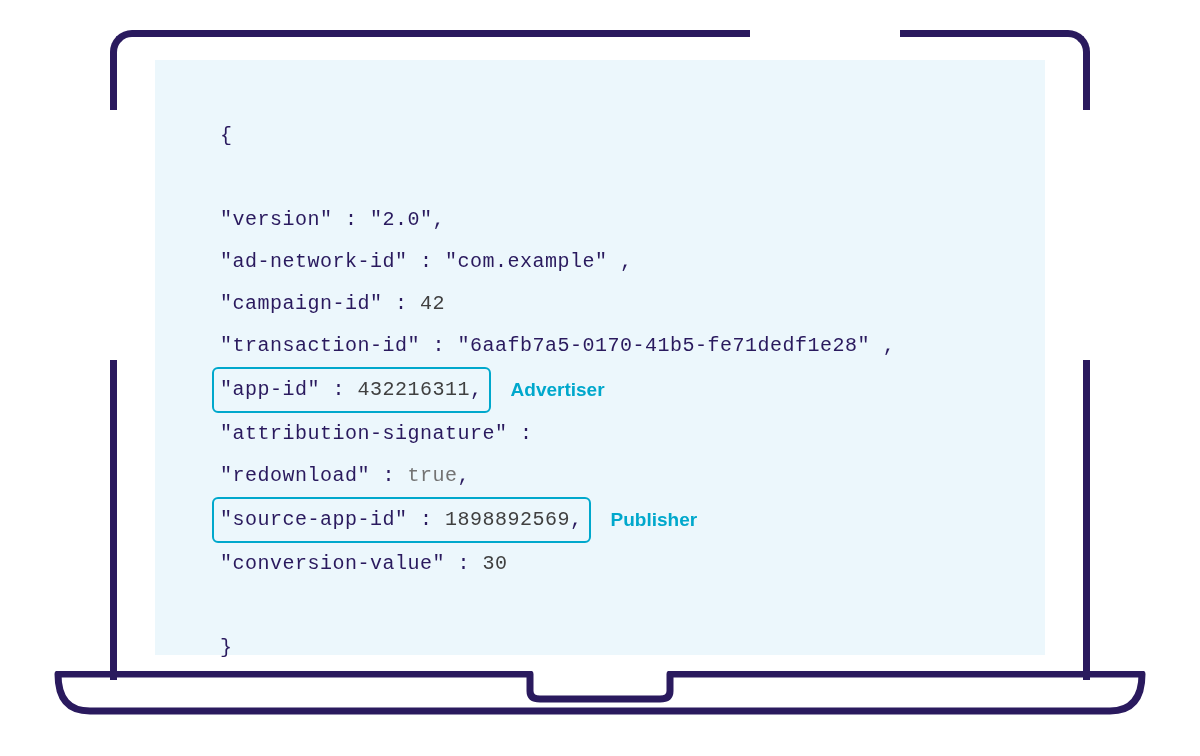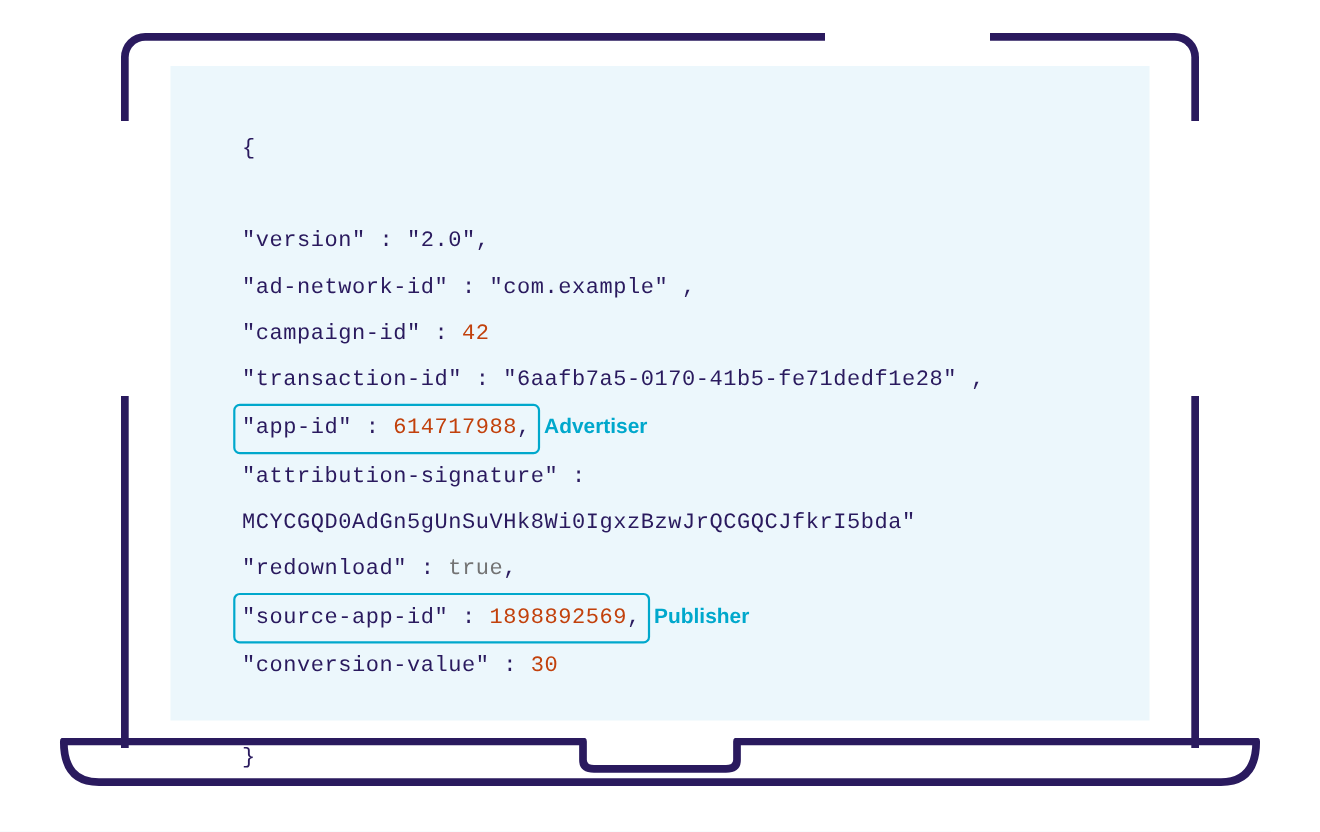--- a/index.html
+++ b/index.html
@@ -99,21 +99,21 @@
     .code-line {
       white-space: nowrap;
       position: relative;
     }
     
     .code-key {
       color: #2a1a5e;
     }
     
     .code-number {
-      color: #c2410c;
+      color: #404040;
     }
     
     .code-boolean {
       color: #737373;
     }
     
     .code-string {
       color: #2a1a5e;
     }
     
@@ -127,21 +127,21 @@
       border-radius: 6px;
       padding: 0px 6px;
       margin-left: -8px;
     }
     
     .annotation {
       color: #00a8cc;
       font-family: Arial, Helvetica, sans-serif;
       font-weight: 700;
       font-size: 19px;
-      margin-left: 4px;
+      margin-left: 20px;
       vertical-align: middle;
       letter-spacing: 0px;
     }
     
     .brace {
       font-size: 20px;
       color: #2a1a5e;
     }
 
     .spacer {
@@ -181,30 +181,27 @@
 
     <div class="code-line">
       <span class="code-key">"campaign-id"</span><span class="code-punct"> : </span><span class="code-number">42</span>
     </div>
 
     <div class="code-line">
       <span class="code-key">"transaction-id"</span><span class="code-punct">  :  </span><span class="code-string">"6aafb7a5-0170-41b5-fe71dedf1e28"</span><span class="code-punct"> ,</span>
     </div>
 
     <div class="code-line">
-      <span class="highlight-box"><span class="code-key">"app-id"</span><span class="code-punct">  : </span><span class="code-number">614717988</span><span class="code-punct">,</span></span><span class="annotation">Advertiser</span>
+      <span class="highlight-box"><span class="code-key">"app-id"</span><span class="code-punct">  : </span><span class="code-number">432216311</span><span class="code-punct">,</span></span><span class="annotation">Advertiser</span>
     </div>
 
     <div class="code-line">
       <span class="code-key">"attribution-signature"</span><span class="code-punct"> :</span>
     </div>
 
-    <div class="code-line">
-      <span class="code-string">MCYCGQD0AdGn5gUnSuVHk8Wi0IgxzBzwJrQCGQCJfkrI5bda"</span>
-    </div>
 
     <div class="code-line">
       <span class="code-key">"redownload"</span><span class="code-punct"> : </span><span class="code-boolean">true</span><span class="code-punct">,</span>
     </div>
 
     <div class="code-line">
       <span class="highlight-box"><span class="code-key">"source-app-id"</span><span class="code-punct"> : </span><span class="code-number">1898892569</span><span class="code-punct">,</span></span><span class="annotation">Publisher</span>
     </div>
 
     <div class="code-line">

